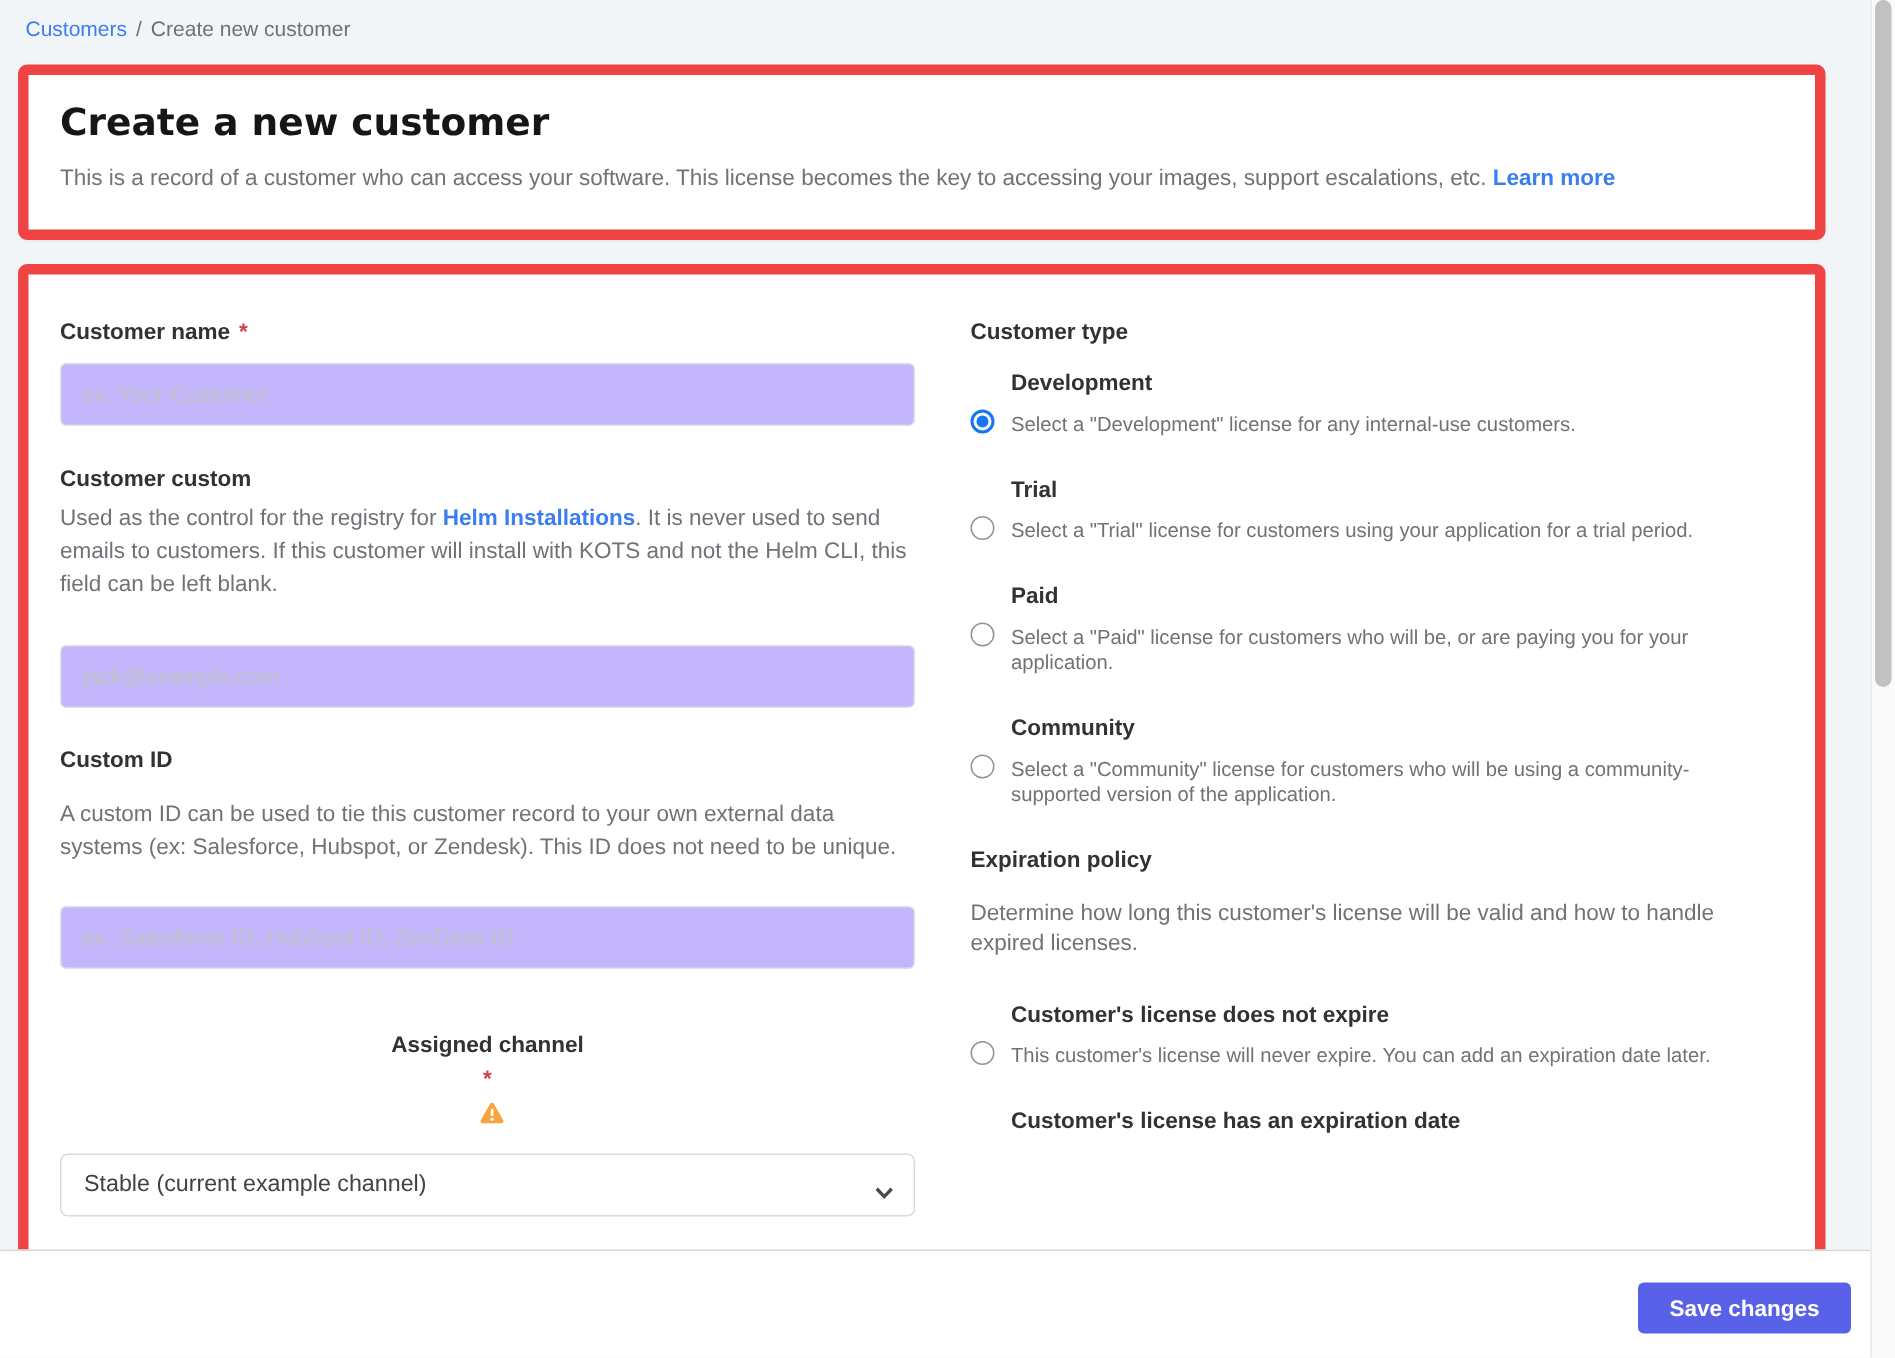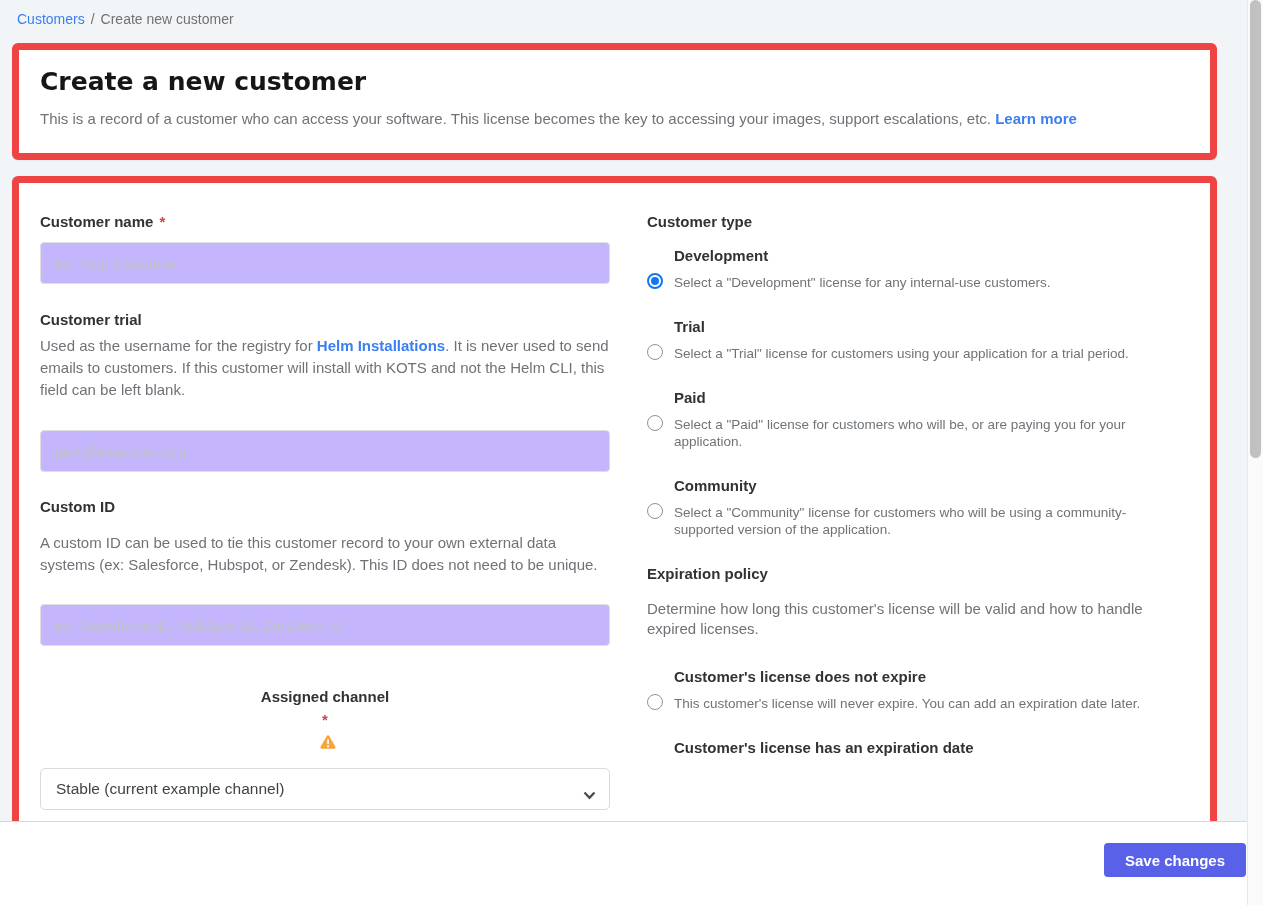--- a/index.html
+++ b/index.html
@@ -110,21 +110,21 @@
 
   .checkbox-row { display:flex; align-items:center; gap:8px; margin:10px 0 0 27px; }
   .checkbox {
     width:14px; height:14px; flex:none;
     border:1px solid #888E93; border-radius:3px; background:#fff; cursor:pointer;
   }
   .checkbox-label { font-size:13.5px; color:#4A4A4A; }
 
   
   .footer {
-    position:absolute; left:0; right:0; bottom:0; height:84px;
+    position:absolute; left:0; right:12px; bottom:0; height:72px;
     background:#fff; border-top:1px solid #D5D8DB; z-index:5;
   }
   .save-btn {
     position:absolute; right:17px; top:21px;
     height:34px; padding:0 21px;
     background:#5861E8; color:#fff;
     font-family:"Liberation Sans", sans-serif;
     font-size:15px; font-weight:700;
     border:none; border-radius:4px; cursor:pointer;
   }
@@ -164,23 +164,23 @@
         <div class="f-name">
           <div class="field-label">
             <span>Customer name</span>
             <span class="req">*</span>
           </div>
           <input class="text-input" type="text" placeholder="ex. Your Customer" style="">
         </div>
 
         <div class="f-email">
           <div class="field-label">
-            <span>Customer trial</span>
-          </div>
-          <div class="help"><span>Used as the username for the registry for</span> <a class="link-inline">Helm Installations</a><span>. It is never used to send emails to customers. If this customer will install with KOTS and not the Helm CLI, this field can be left blank.</span></div>
+            <span>Customer custom</span>
+          </div>
+          <div class="help"><span>Used as the control for the registry for</span> <a class="link-inline">Helm Installations</a><span>. It is never used to send emails to customers. If this customer will install with KOTS and not the Helm CLI, this field can be left blank.</span></div>
           <input class="text-input" type="text" placeholder="jack@example.com" style="">
         </div>
 
         <div class="f-custom-id">
           <div class="field-label">
             <span>Custom ID</span>
           </div>
           <div class="help">A custom ID can be used to tie this customer record to your own external data systems (ex: Salesforce, Hubspot, or Zendesk). This ID does not need to be unique.</div>
           <input class="text-input" type="text" placeholder="ex. Salesforce ID, HubSpot ID, ZenDesk ID" style="">
         </div>

